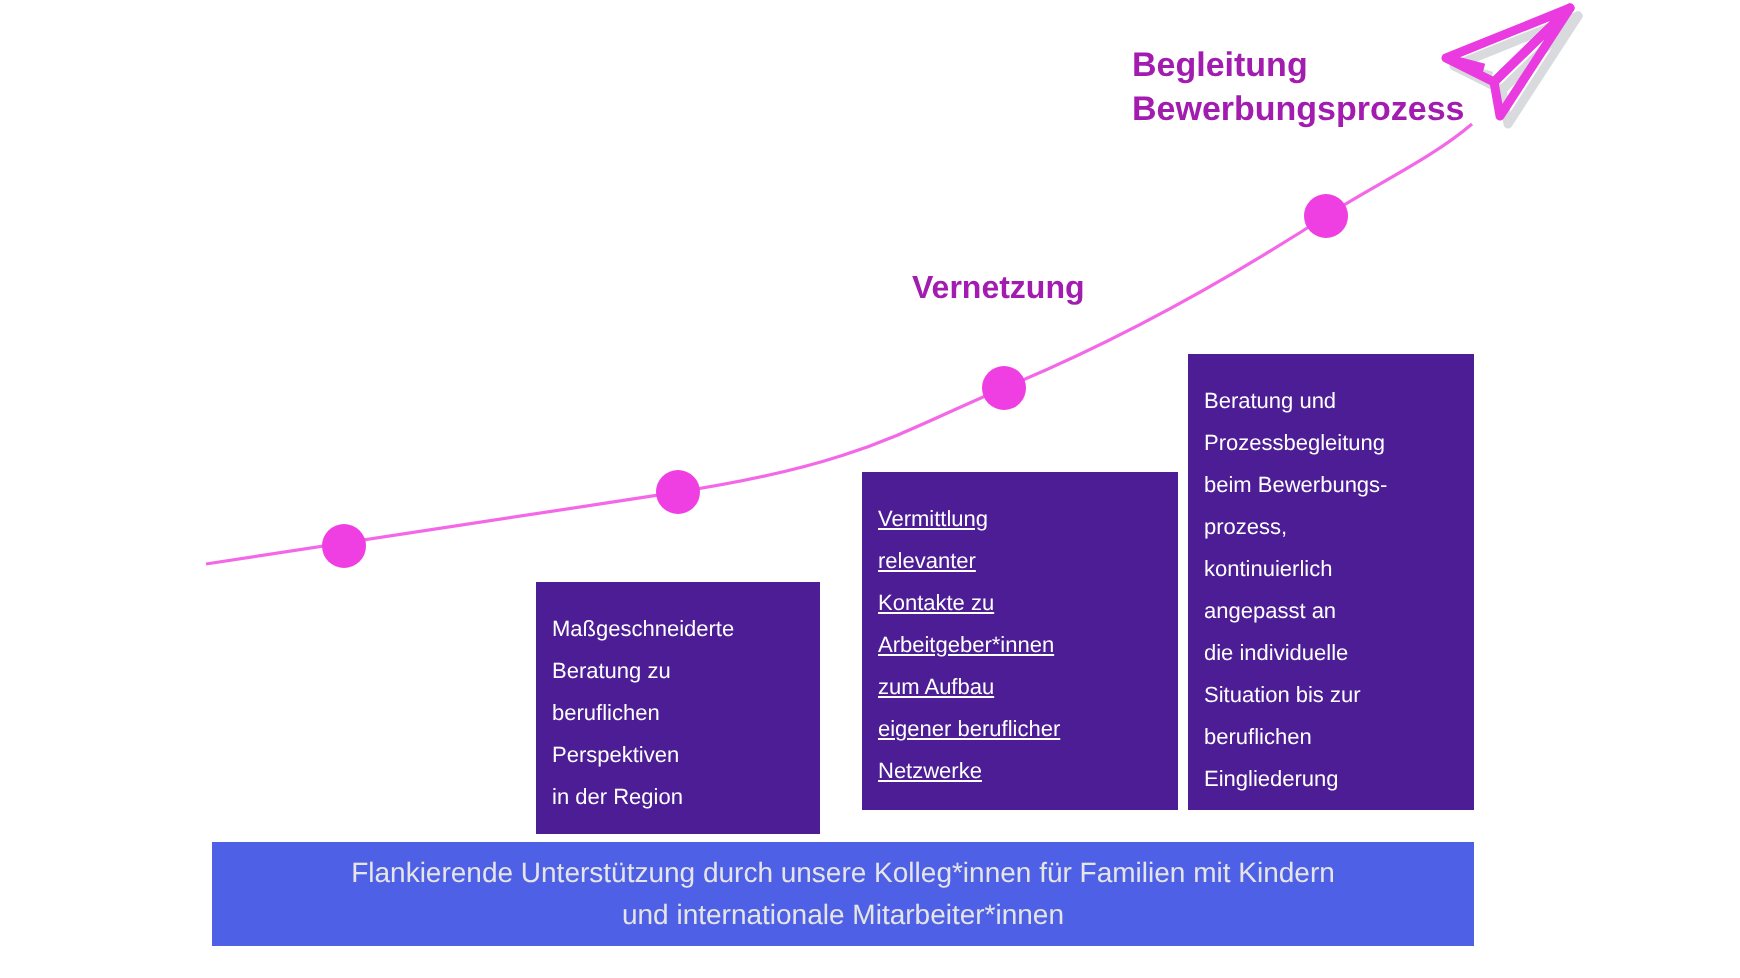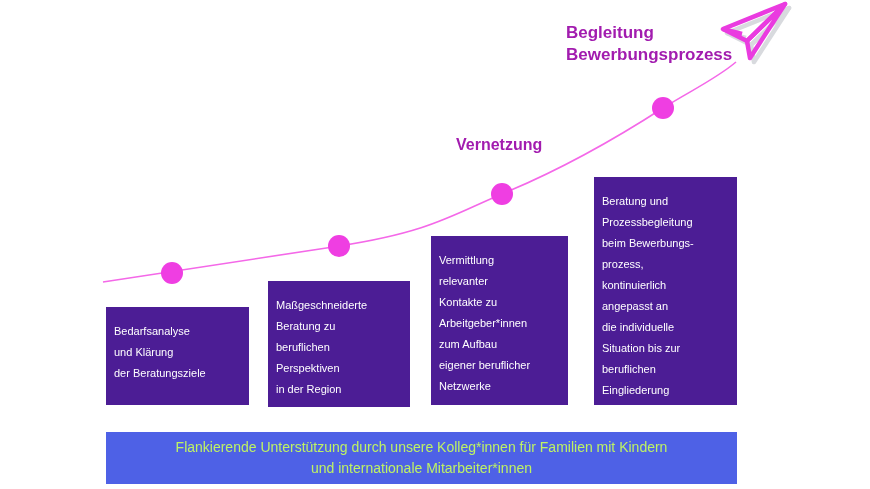--- a/index.html
+++ b/index.html
@@ -37,29 +37,28 @@
     line-height: 21px;
     padding: 14px 10px 10px 8px;
     white-space: pre-line;
     box-sizing: border-box;
   }
   .banner {
     position: absolute;
     left: 106px; top: 421px;
     width: 631px; height: 52px;
     background: #4e61e6;
-    color: #bef264;
+    color: #e5e5e5;
     font-size: 14px;
     line-height: 21px;
     display: flex;
     align-items: center;
     justify-content: center;
     text-align: center;
     white-space: pre-line;
-    margin-top: 11px;
   }
   .plane {
     position: absolute;
     left: 718px; top: 0px;
     width: 78px; height: 66px;
   }
 </style>
 </head>
 <body>
 
@@ -86,31 +85,28 @@
     </g>
   </svg>
 
 
 
   <div class="milestone-label" style="left:456px; top:134px;">Vernetzung</div>
 
   <div class="milestone-label big" style="left:566px; top:22px;">Begleitung
 Bewerbungsprozess</div>
 
-  <div class="desc-box" style="left:106px; top:307px; width:143px; height:98px;">Bedarfsanalyse
-und Klärung
-der Beratungsziele</div>
 
-  <div class="desc-box" style="left:268px; top:281px; width:142px; height:126px;">Maßgeschneiderte
+  <div class="desc-box" style="left:268px; top:291px; width:142px; height:126px;">Maßgeschneiderte
 Beratung zu
 beruflichen
 Perspektiven
 in der Region</div>
 
-  <div class="desc-box" style="left:431px; top:236px; width:137px; height:169px;">Vermittlung
+  <div class="desc-box" style="left:431px; top:236px; width:158px; height:169px;text-decoration:underline;">Vermittlung
 relevanter
 Kontakte zu
 Arbeitgeber*innen
 zum Aufbau
 eigener beruflicher
 Netzwerke</div>
 
   <div class="desc-box" style="left:594px; top:177px; width:143px; height:228px;">Beratung und
 Prozessbegleitung
 beim Bewerbungs-

